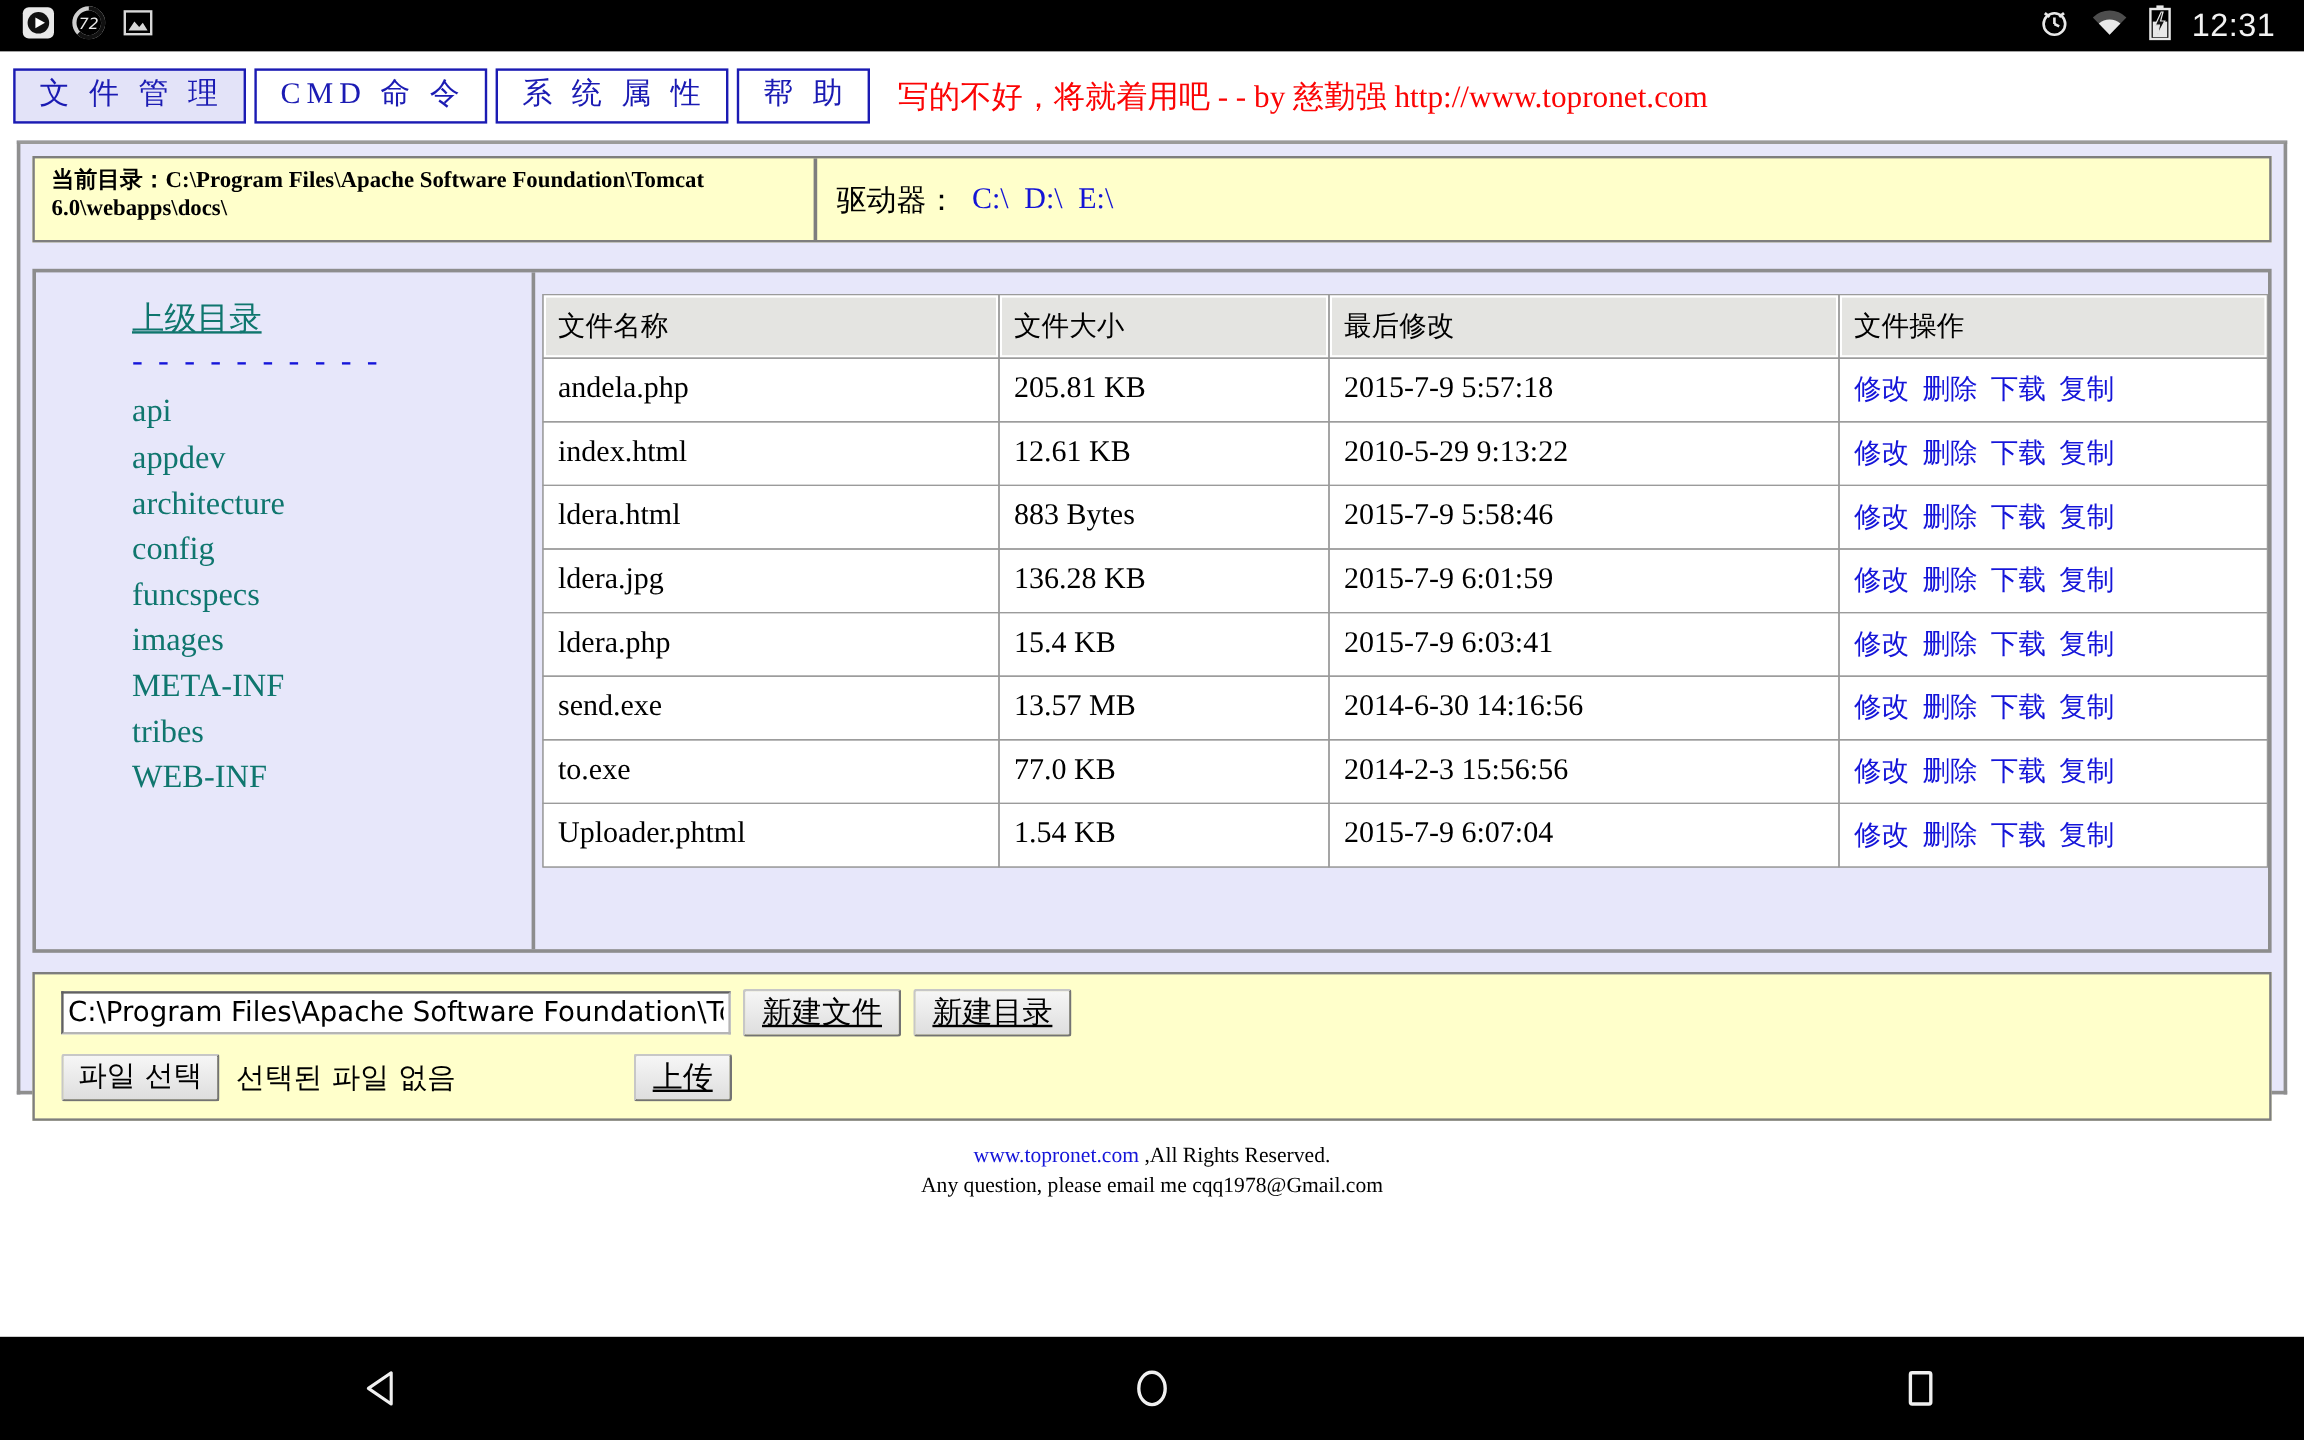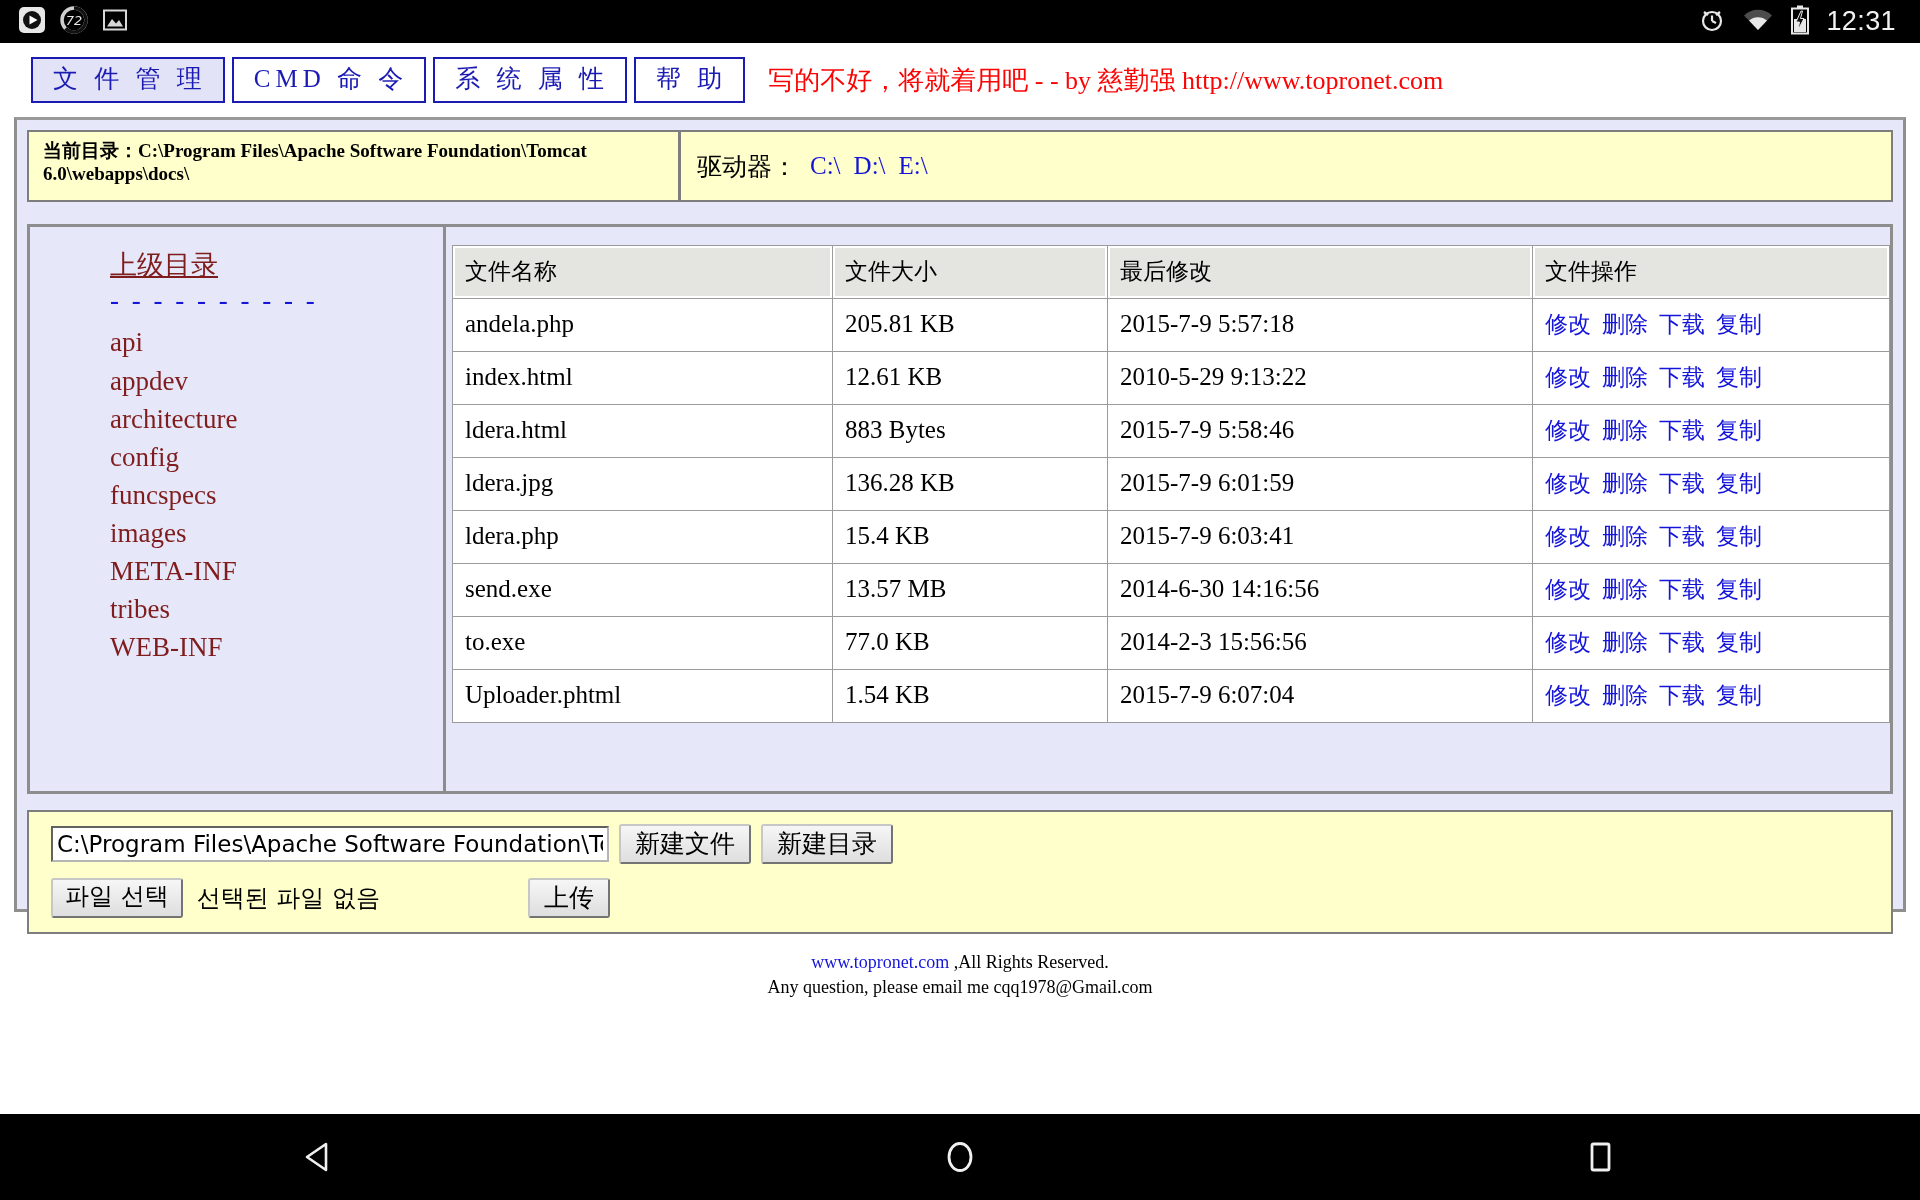--- a/index.html
+++ b/index.html
@@ -40,21 +40,21 @@
   
   #page {
     position: absolute; left: 0; top: 43px;
     width: 1920px; height: 1071px;
     background: #ffffff;
   }
 
   
   #menubar {
     display: flex; align-items: center;
-    padding: 14px 0 10px 31px;
+    padding: 14px 0 10px 11px;
     gap: 0px;
   }
   .menu-btn {
     border: 2px solid #1b1bb3;
     color: #1b1bb3;
     background: #ffffff;
     font-size: 25px;
     letter-spacing: 5px;
     padding: 7px 16px 9px 20px;
     margin-right: 7px;
@@ -121,21 +121,21 @@
     height: 570px;
   }
   #sidebar {
     width: 470px;
     border-right: 3px solid #8d8d8d;
     padding: 22px 0 0 80px;
     box-sizing: border-box;
   }
   #sidebar a {
     display: block;
-    color: #7f1d1d;
+    color: #0f766e;
     text-decoration: none;
     font-size: 27px;
     line-height: 1.19;
     margin-bottom: 6px;
   }
   #sidebar a.parent { text-decoration: underline; }
   #sidebar .dashes {
     color: #1515d9; font-size: 27px; letter-spacing: 3px;
     margin: 2px 0 12px 0; line-height: 1;
   }
@@ -206,20 +206,21 @@
     font-family: "DejaVu Sans", "Liberation Sans", sans-serif;
     background: linear-gradient(#f6f6f6, #dedede);
     border: 2px outset #c7c7c7;
     border-radius: 3px;
     padding: 4px 14px 6px 14px;
     margin-left: 10px;
     height: 40px;
     box-sizing: border-box;
     line-height: 1;
     cursor: pointer;
+    text-decoration: underline;
   }
   #formrow2 { display: flex; align-items: center; margin-top: 14px; }
   #file-select-btn {
     font-size: 24px;
     font-family: "DejaVu Sans", "Liberation Sans", sans-serif;
     background: linear-gradient(#f6f6f6, #dedede);
     border: 2px outset #c7c7c7;
     border-radius: 3px;
     padding: 4px 12px 24px 12px;
     height: 40px; box-sizing: border-box; line-height: 1;

